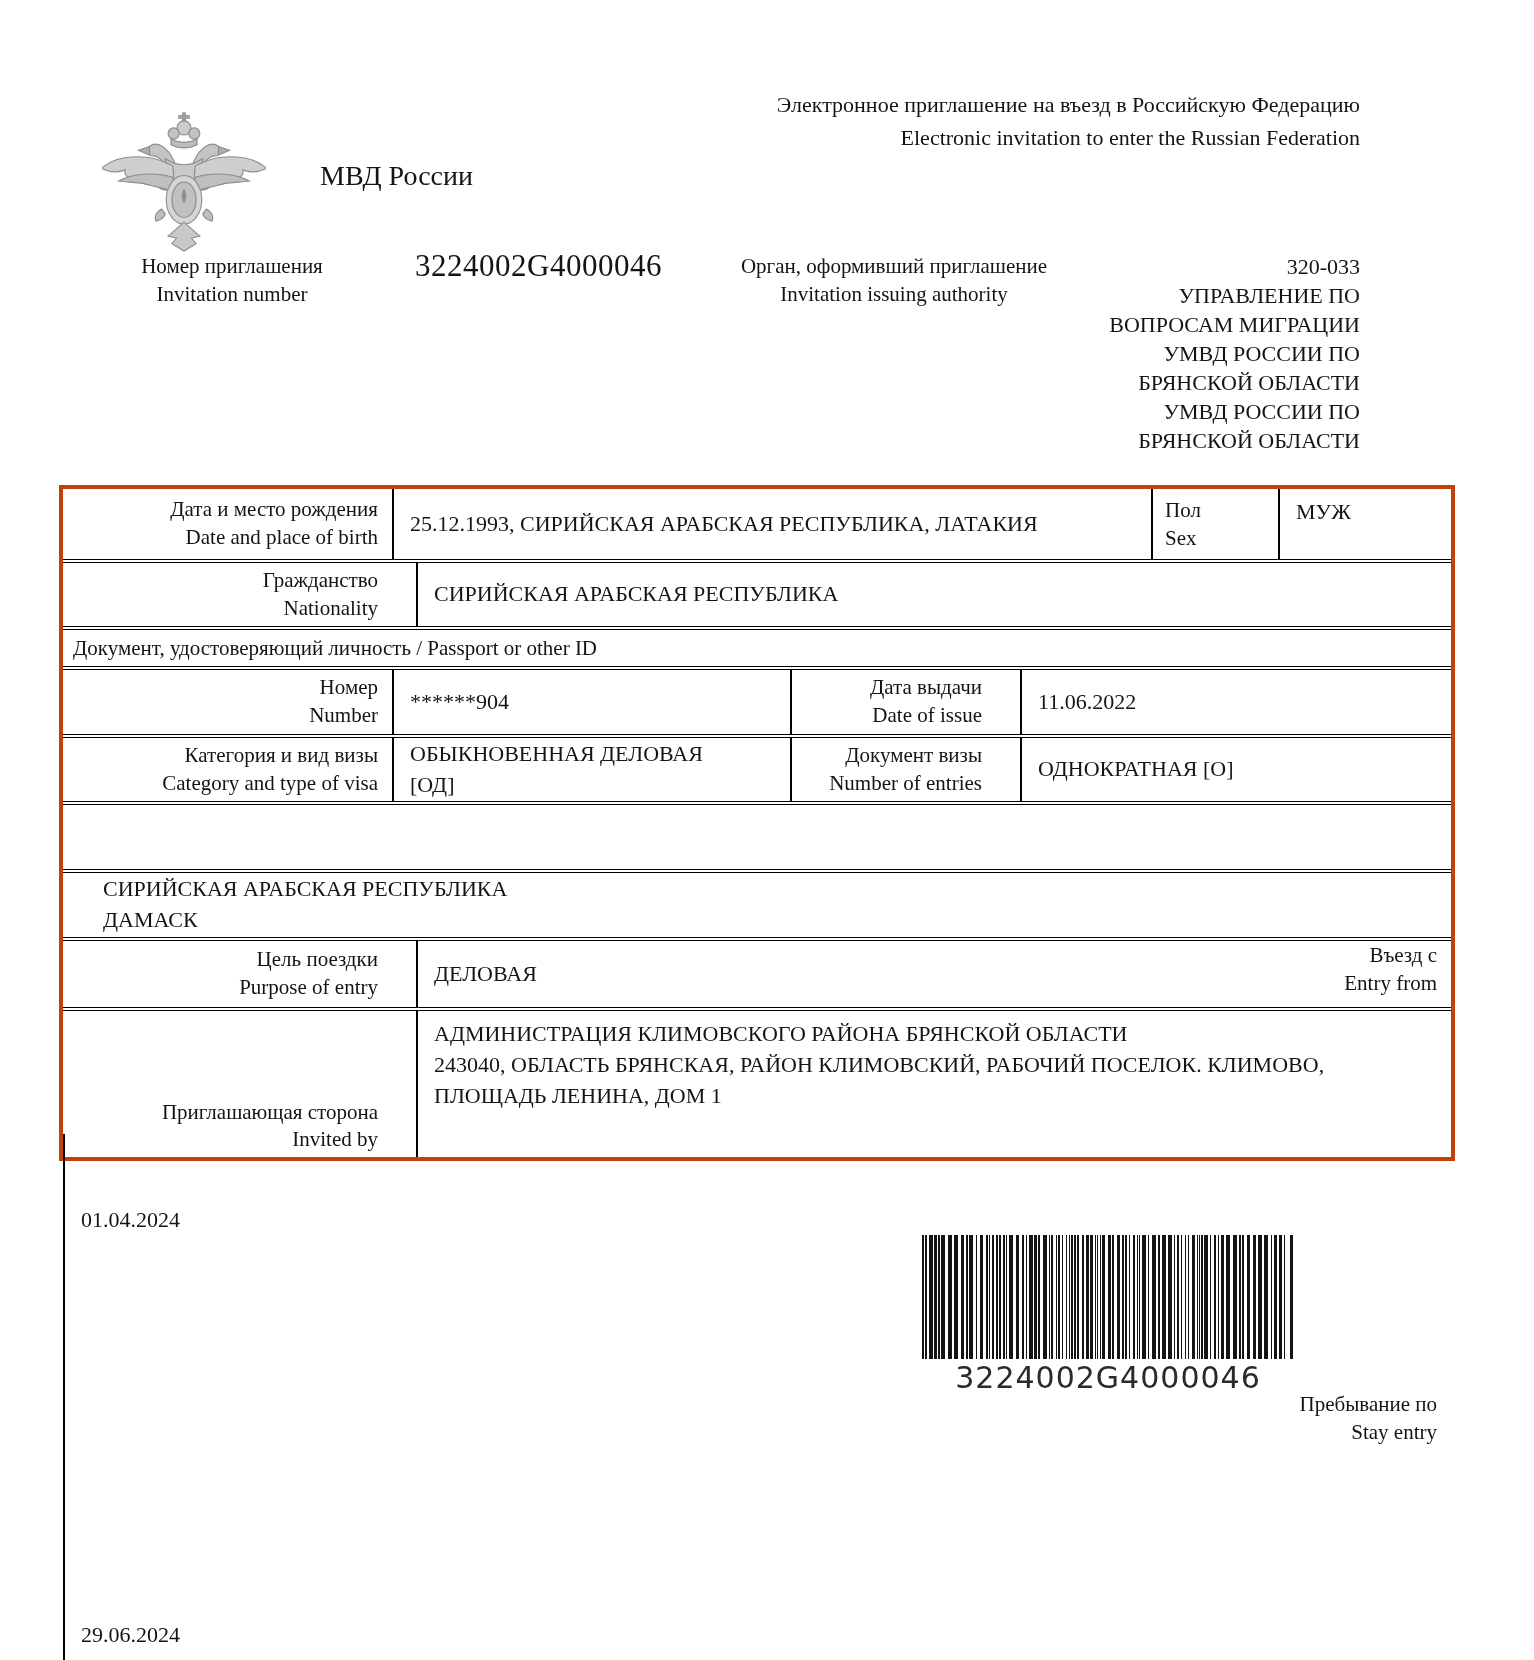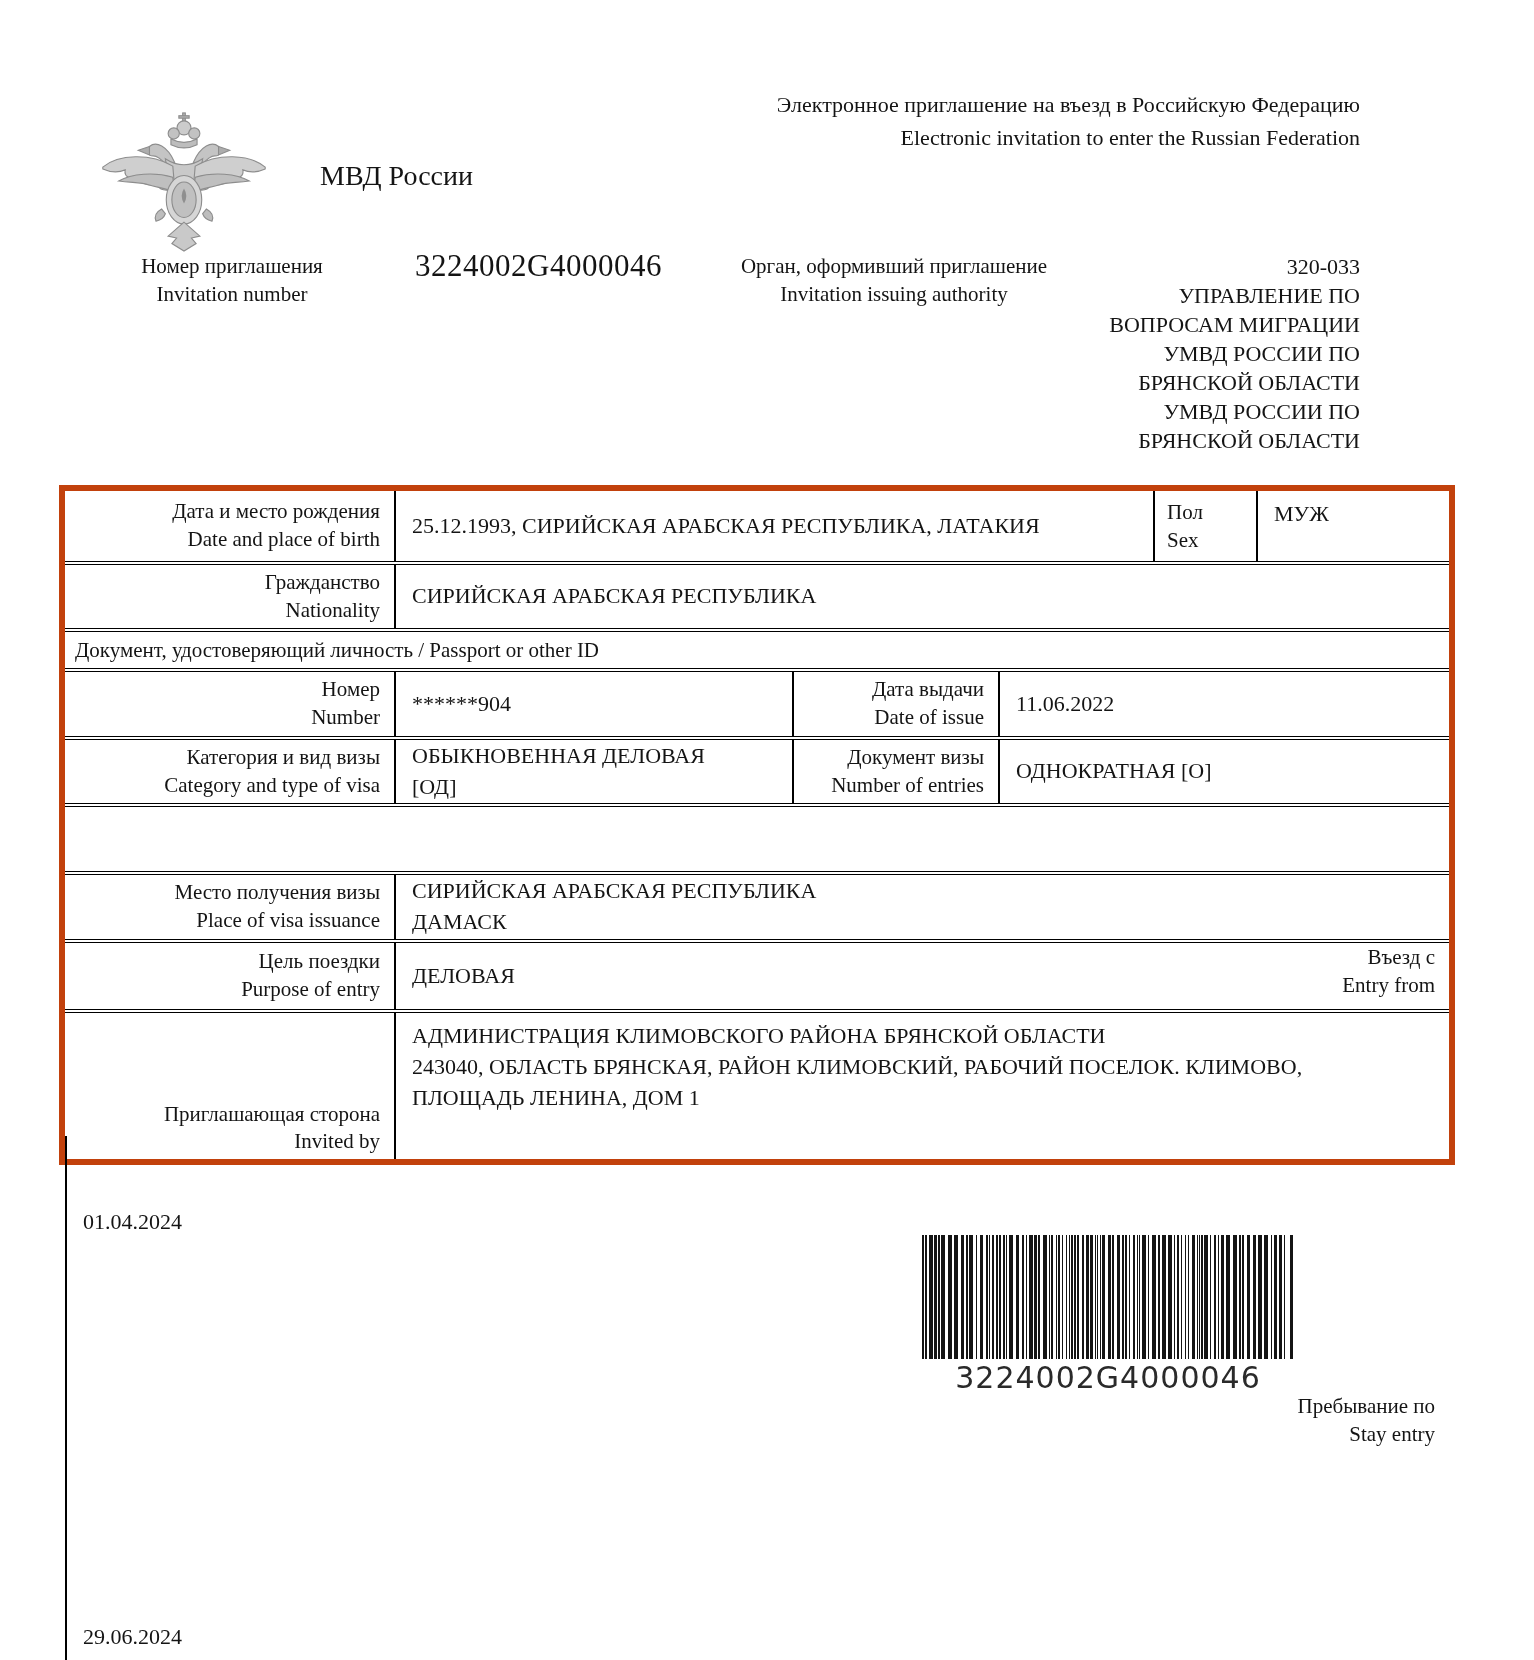--- a/index.html
+++ b/index.html
@@ -22,21 +22,21 @@
   .inv-value  { position:absolute; left:415px; top:248px; font-size:31px; letter-spacing:0.5px; }
   .auth-label { left:718px; width:352px; }
   .auth-value {
     position:absolute; right:174px; top:252px; width:330px;
     text-align:right; font-size:22px; line-height:1.32; white-space:pre-line;
   }
 
   
   .inv-table {
     position:absolute; left:59px; top:485px; width:1396px;
-    border:6px solid #c2410c; box-sizing:border-box; font-size:21px;
+    border:4px solid #c2410c; box-sizing:border-box; font-size:21px;
   }
   .t-row { display:flex; box-sizing:border-box; }
   .t-row + .t-row { border-top:4px double #000; }
   .r1 { height:70px; } .r2 { height:67px; } .r3 { height:40px; }
   .r4 { height:68px; } .r5 { height:67px; } .r6 { height:68px;flex-direction:column; }
   .r7 { height:68px; } .r8 { height:70px; } .r9 { height:150px; }
 
   .cell { box-sizing:border-box; overflow:hidden; }
   .cell + .cell { border-left:2px solid #000; }
 
@@ -45,21 +45,21 @@
     text-align:right; padding:3px 14px 3px 6px; line-height:1.32;
   }
   .value {
     display:flex; align-items:center; text-align:left;
     padding:3px 10px 3px 16px; font-size:22px; line-height:1.4; white-space:pre-line;
   }
   .w-label { flex:0 0 329px; }
   .l-left  { align-items:flex-start; text-align:left; padding-left:12px; justify-content:flex-start; padding-top:8px; }
   .l-top   { justify-content:flex-end; padding-top:8px; }
   .v-top   { align-items:flex-start; padding-top:8px; }
-  .v-flex  { flex:1 1 auto; }
+  .v-flex  { flex:1 1 auto;margin-left:24px; }
   .section-cell { display:flex; align-items:center; padding:2px 10px; flex:1 1 auto; }
 
   
   .barcode { position:absolute; left:922px; top:1235px; width:372px; height:124px; }
   .barcode .bars { position:absolute; inset:0; }
   .barcode .bars i { position:absolute; top:0; bottom:0; background:#141414; }
   .barcode-text {
     position:absolute; left:922px; top:1360px; width:372px; text-align:center;
     font-family:"DejaVu Sans","Liberation Sans",sans-serif; font-size:30px; color:#2a2a2a;
     letter-spacing:1px;
@@ -217,24 +217,20 @@
       <div class="cell label" style="flex:0 0 265px">
         <span>На срок (дней)</span>
         <span>Duration of stay (days)</span>
       </div>
       <div class="cell value v-flex">
         <span>90</span>
       </div>
     </div>
 
     <div class="t-row r7">
-      <div class="cell label w-label">
-        <span>Место получения визы</span>
-        <span>Place of visa issuance</span>
-      </div>
       <div class="cell value v-flex">
         <span>СИРИЙСКАЯ АРАБСКАЯ РЕСПУБЛИКА
 ДАМАСК</span>
       </div>
     </div>
 
     <div class="t-row r8">
       <div class="cell label w-label">
         <span>Цель поездки</span>
         <span>Purpose of entry</span>

